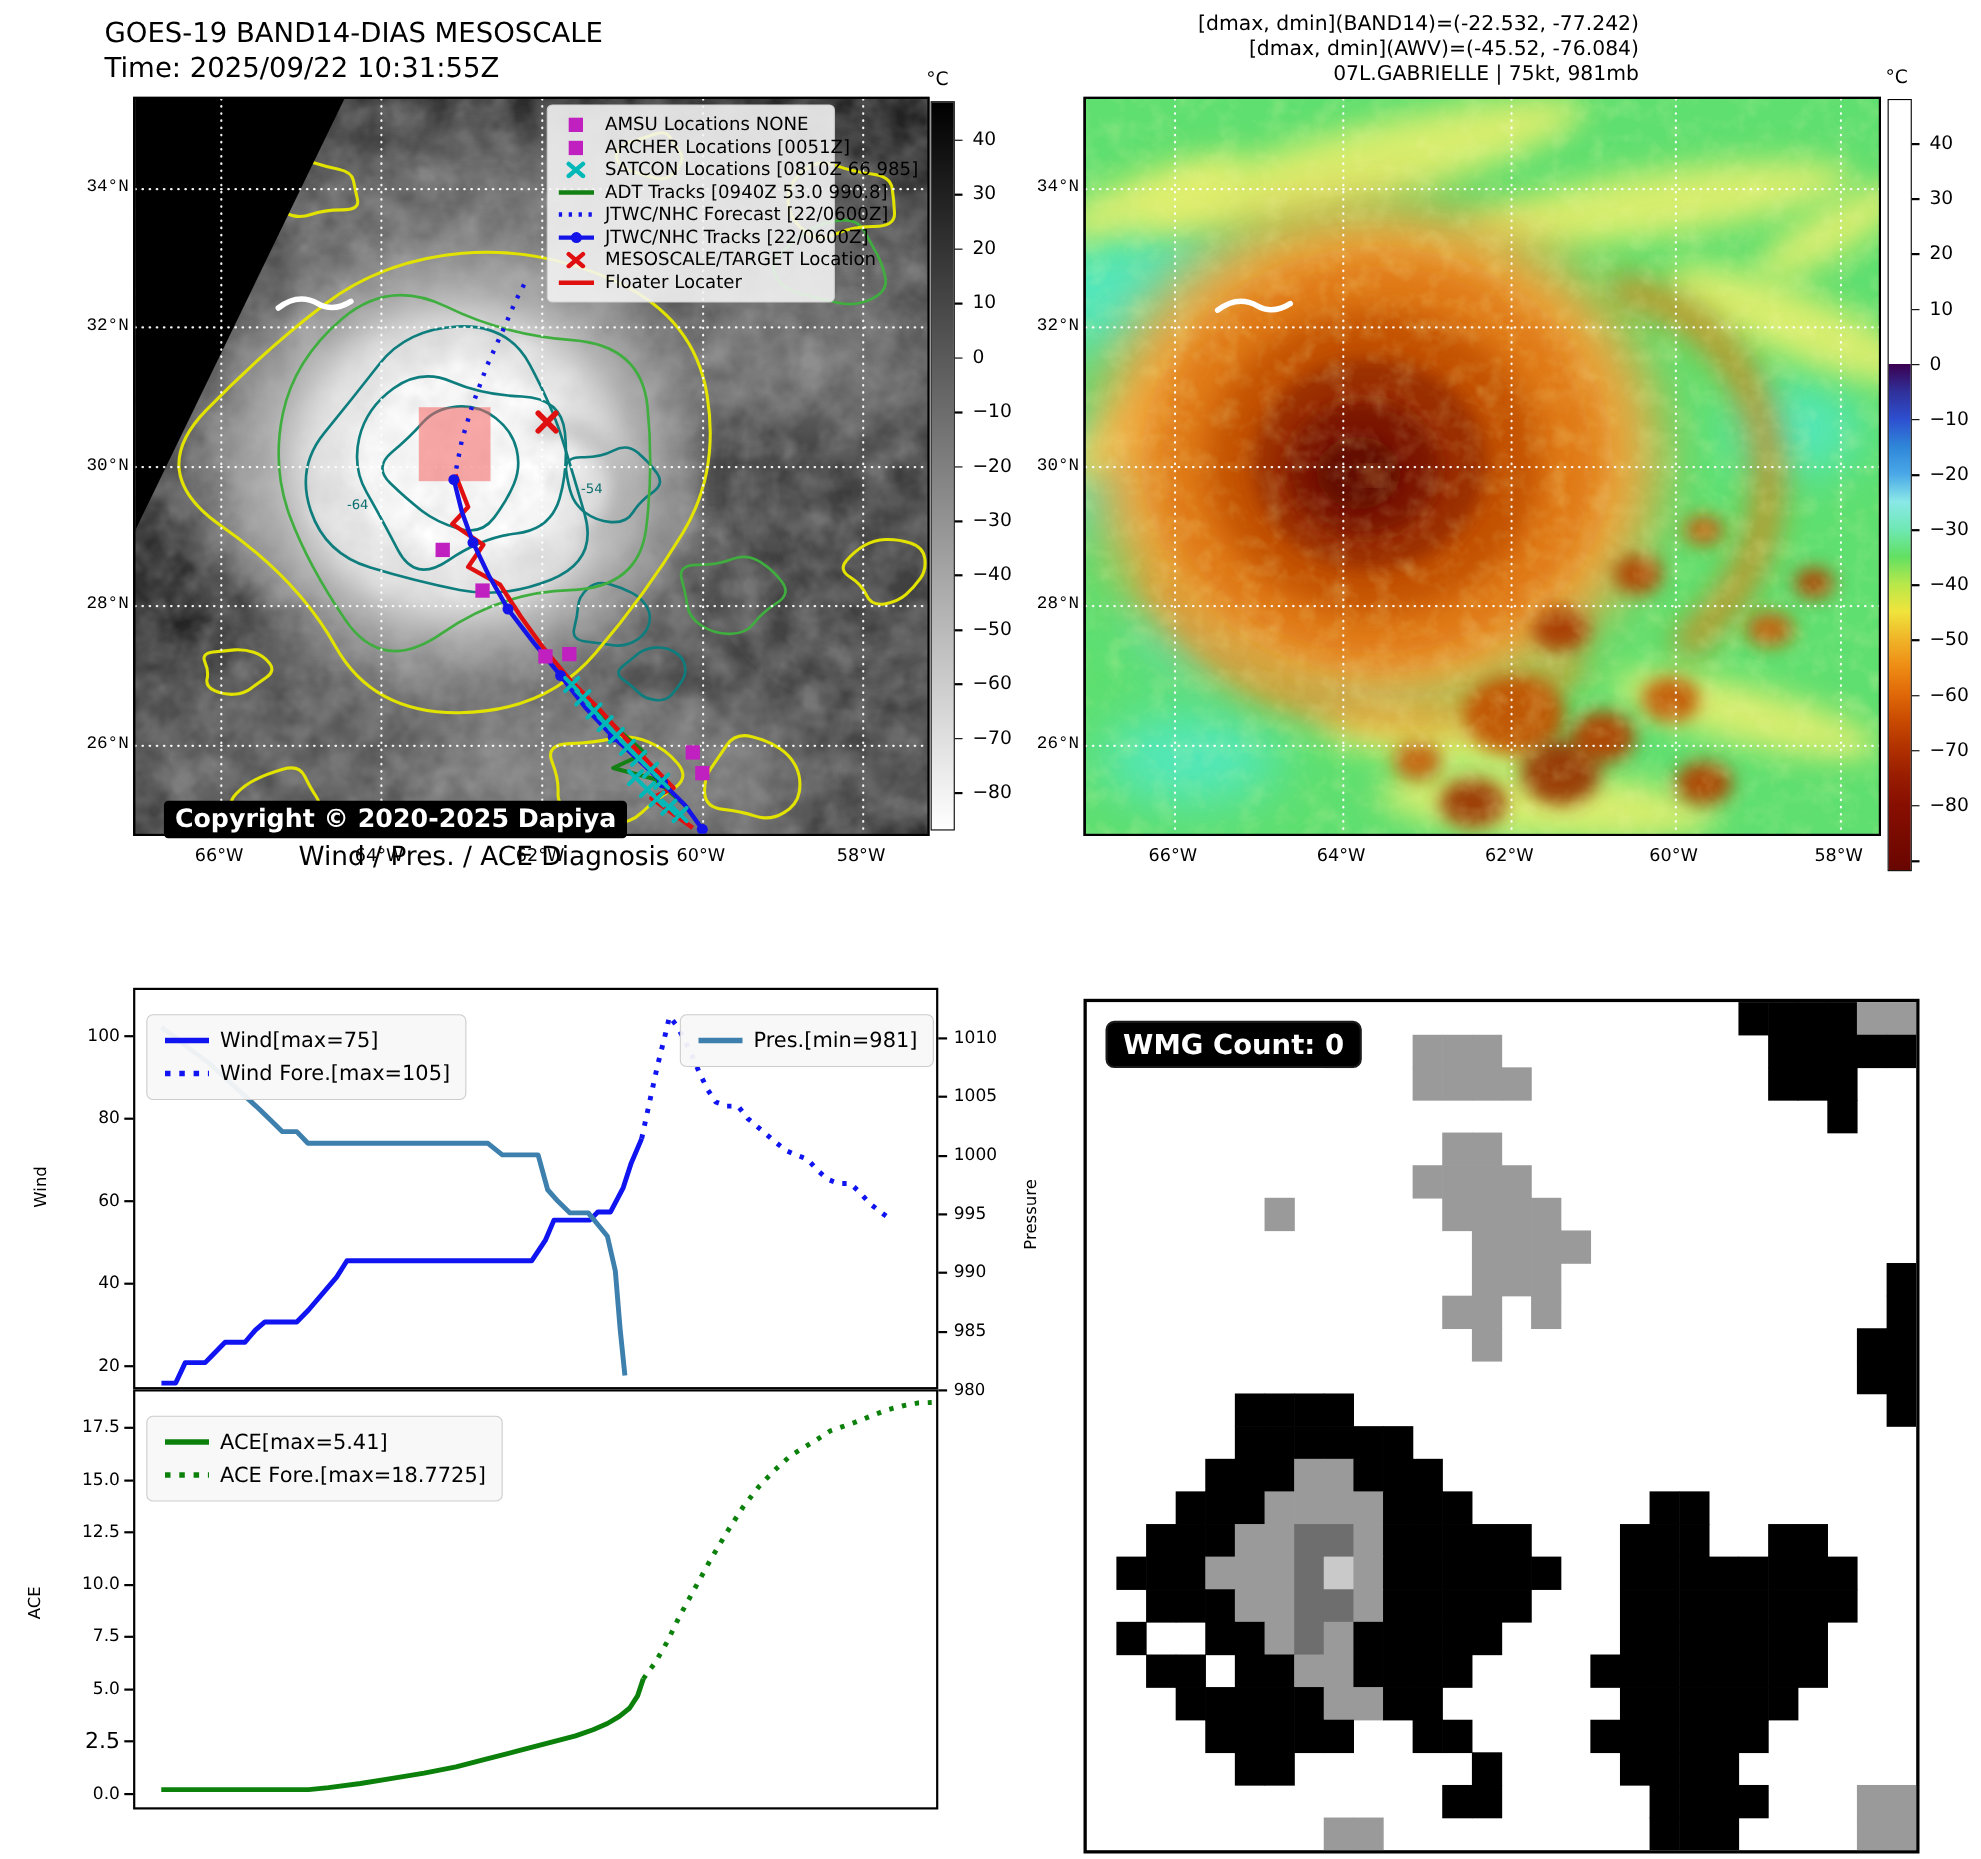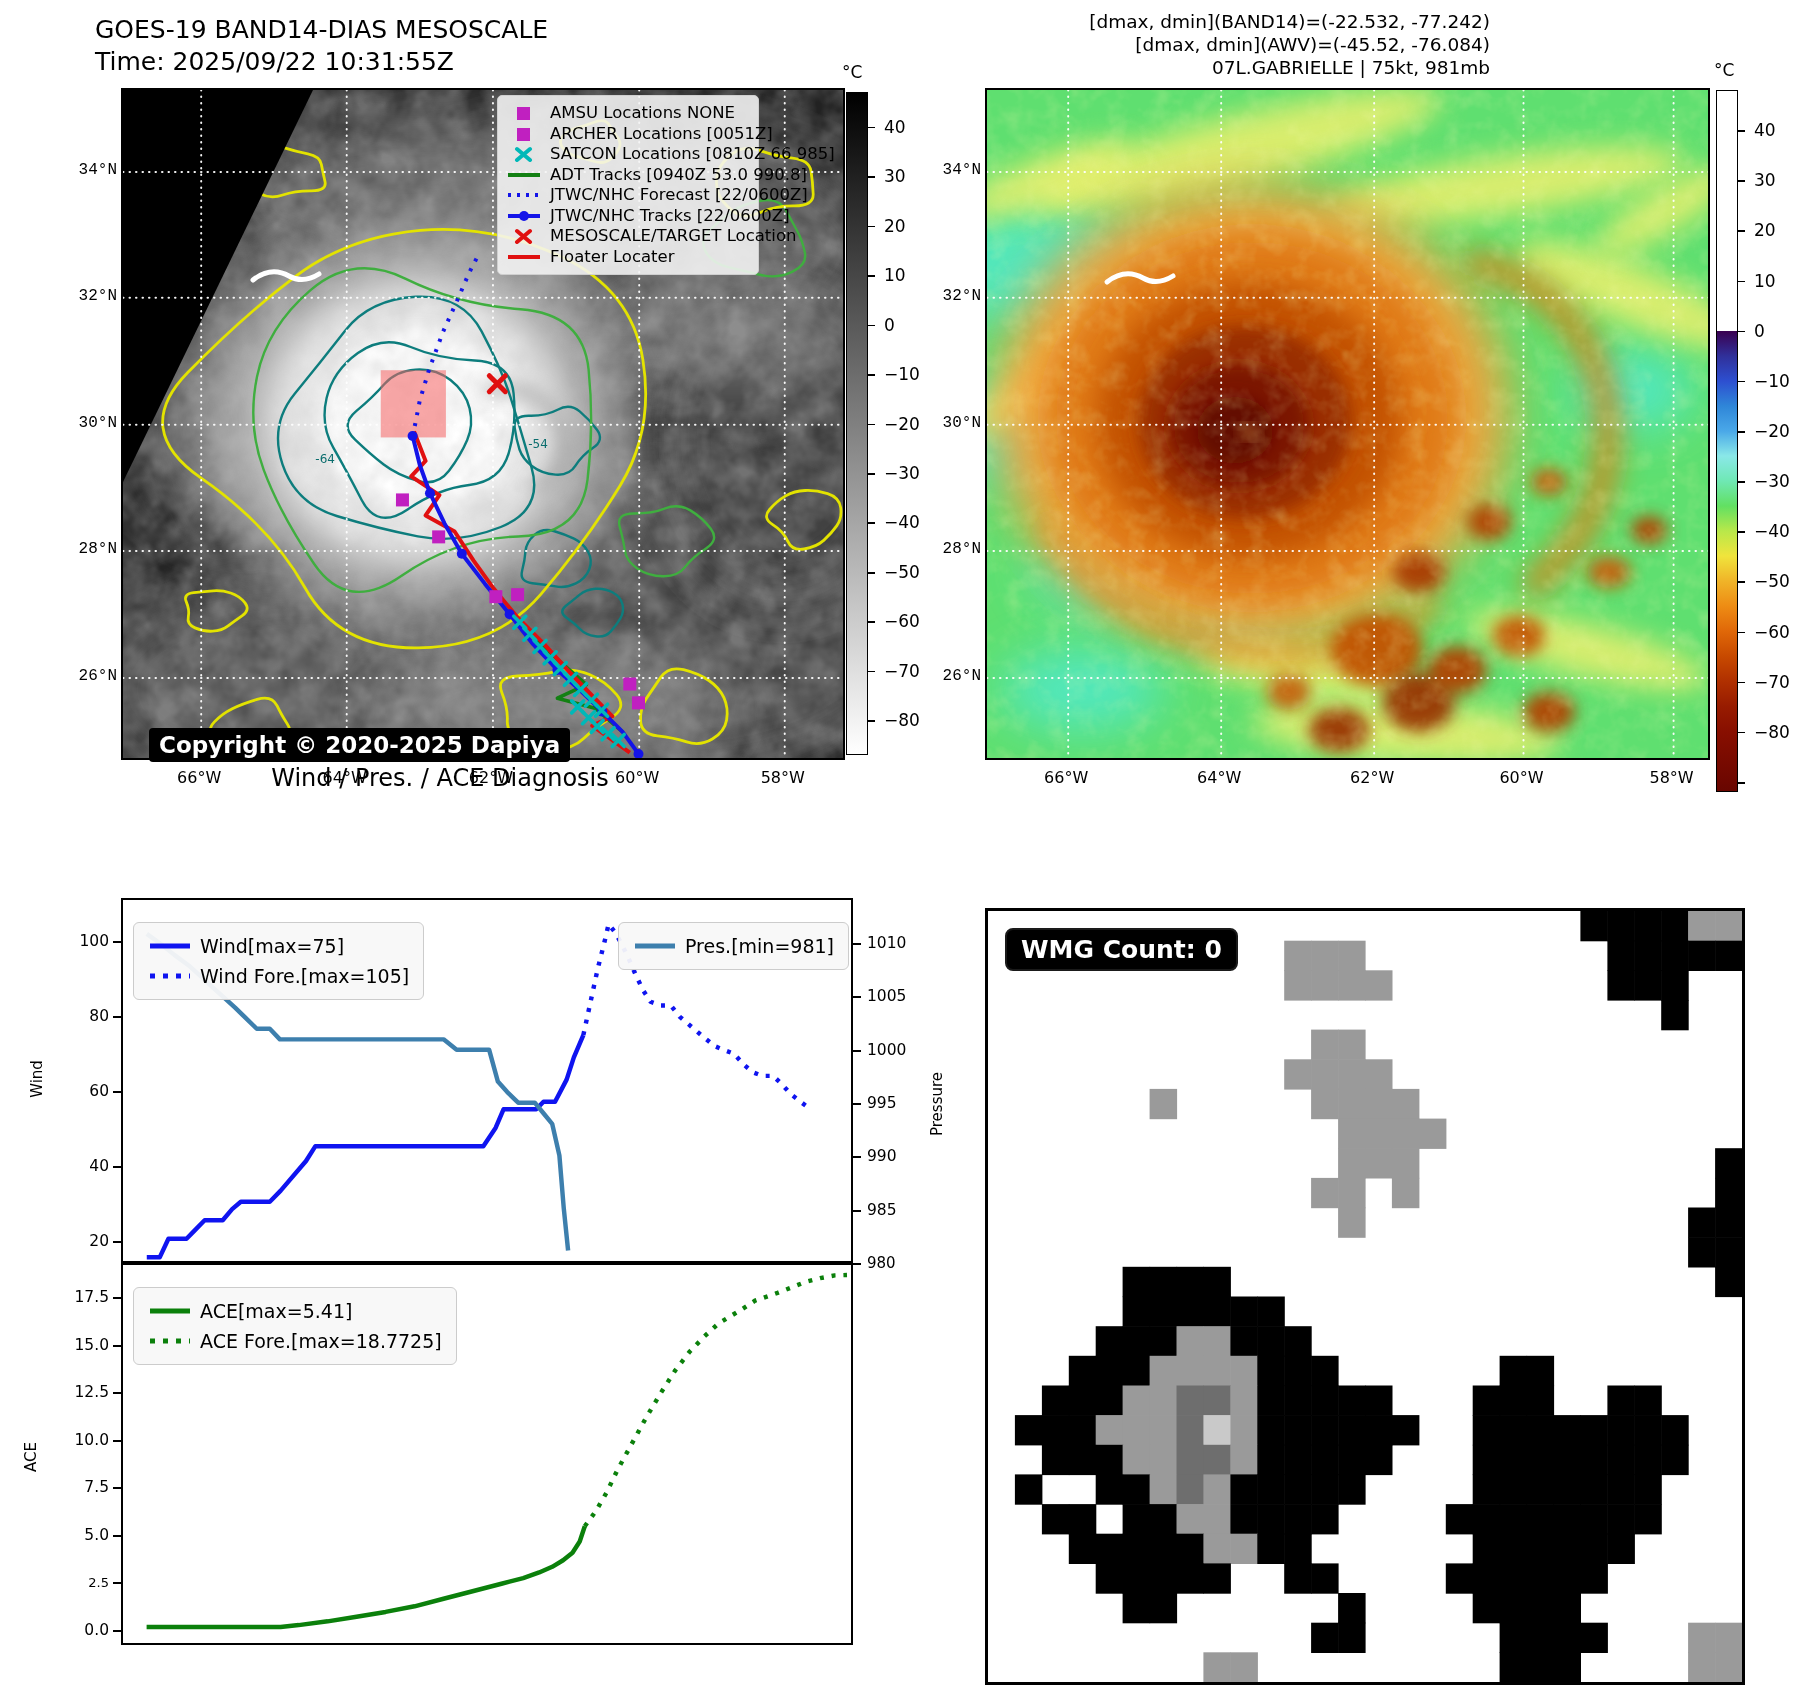--- a/index.html
+++ b/index.html
@@ -655,21 +655,21 @@
     <div class="ticklabel vcenter" style="left: 867px; top: 1102.91px; font-size: 15.5px;">995</div>
     <div style="position: absolute; left: 853px; top: 1102.91px; width: 8px; height: 2px; background: rgb(0, 0, 0);"></div>
     <div class="ticklabel vcenter" style="left: 867px; top: 1049.55px; font-size: 15.5px;">1000</div>
     <div style="position: absolute; left: 853px; top: 1049.55px; width: 8px; height: 2px; background: rgb(0, 0, 0);"></div>
     <div class="ticklabel vcenter" style="left: 867px; top: 996.187px; font-size: 15.5px;">1005</div>
     <div style="position: absolute; left: 853px; top: 996.187px; width: 8px; height: 2px; background: rgb(0, 0, 0);"></div>
     <div class="ticklabel vcenter" style="left: 867px; top: 942.825px; font-size: 15.5px;">1010</div>
     <div style="position: absolute; left: 853px; top: 942.825px; width: 8px; height: 2px; background: rgb(0, 0, 0);"></div>
     <div class="ticklabel vcenter" style="left: 109px; top: 1629.8px; font-size: 15.5px; transform: translate(-100%, -50%);">0.0</div>
     <div style="position: absolute; left: 113px; top: 1629.8px; width: 8px; height: 2px; background: rgb(0, 0, 0);"></div>
-    <div class="ticklabel vcenter" style="left: 109px; top: 1582.28px; font-size: 13px; transform: translate(-100%, -50%);">2.5</div>
+    <div class="ticklabel vcenter" style="left: 109px; top: 1582.28px; font-size: 20px; transform: translate(-100%, -50%);">2.5</div>
     <div style="position: absolute; left: 113px; top: 1582.28px; width: 8px; height: 2px; background: rgb(0, 0, 0);"></div>
     <div class="ticklabel vcenter" style="left: 109px; top: 1534.77px; font-size: 15.5px; transform: translate(-100%, -50%);">5.0</div>
     <div style="position: absolute; left: 113px; top: 1534.77px; width: 8px; height: 2px; background: rgb(0, 0, 0);"></div>
     <div class="ticklabel vcenter" style="left: 109px; top: 1487.26px; font-size: 15.5px; transform: translate(-100%, -50%);">7.5</div>
     <div style="position: absolute; left: 113px; top: 1487.26px; width: 8px; height: 2px; background: rgb(0, 0, 0);"></div>
     <div class="ticklabel vcenter" style="left: 109px; top: 1439.75px; font-size: 15.5px; transform: translate(-100%, -50%);">10.0</div>
     <div style="position: absolute; left: 113px; top: 1439.75px; width: 8px; height: 2px; background: rgb(0, 0, 0);"></div>
     <div class="ticklabel vcenter" style="left: 109px; top: 1392.23px; font-size: 15.5px; transform: translate(-100%, -50%);">12.5</div>
     <div style="position: absolute; left: 113px; top: 1392.23px; width: 8px; height: 2px; background: rgb(0, 0, 0);"></div>
     <div class="ticklabel vcenter" style="left: 109px; top: 1344.72px; font-size: 15.5px; transform: translate(-100%, -50%);">15.0</div>

